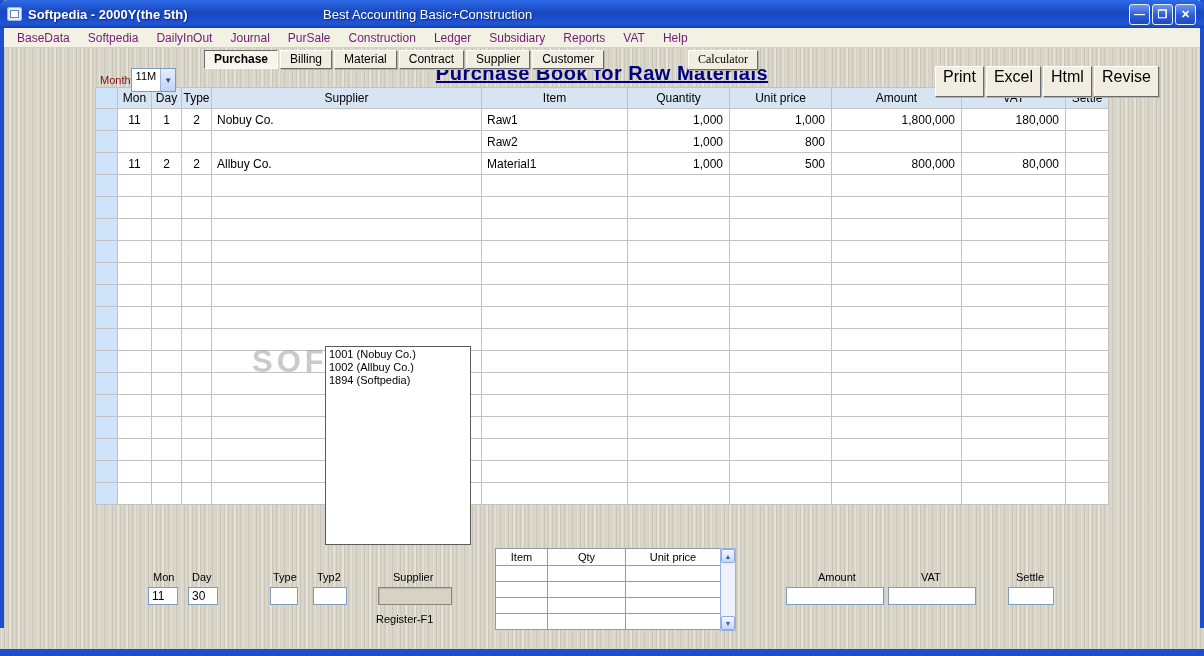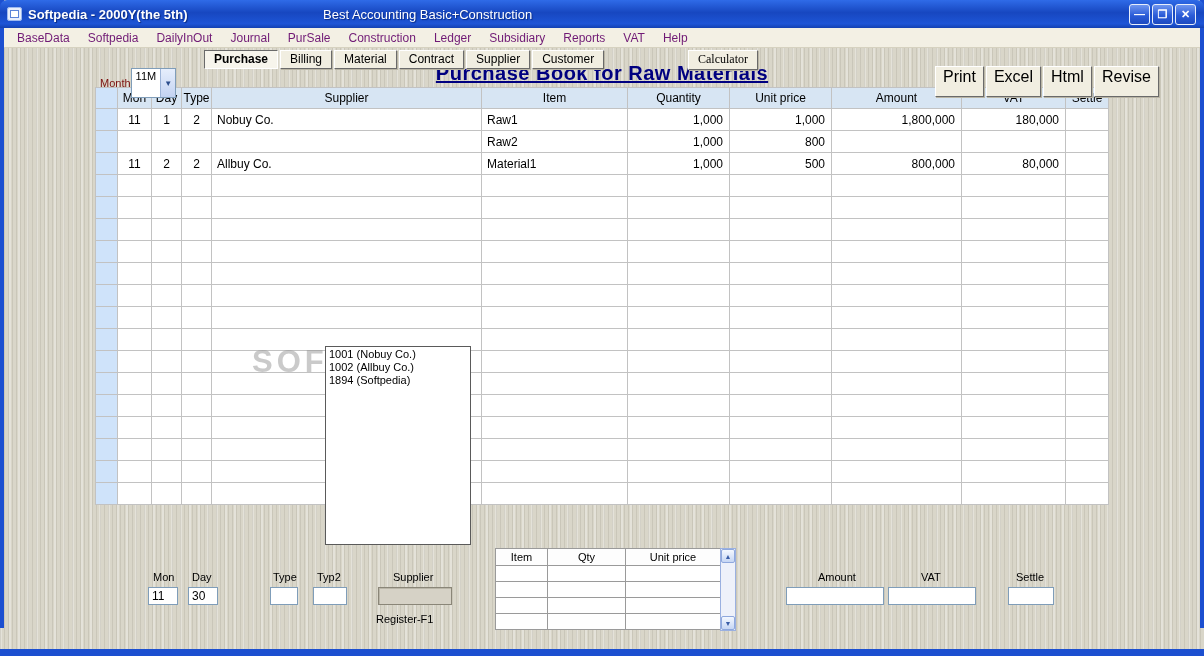--- a/index.html
+++ b/index.html
@@ -60,21 +60,21 @@
   }
   .tab.active {
     border-color:#6a6a6a #ffffff #ffffff #6a6a6a; background:#f7f5ec;
     box-shadow:none; font-weight:bold;
   }
   .calc-btn { left:688px; top:50px; z-index:10;font-family:Liberation Serif, serif; }
 
   .month-group { left:100px; top:68px; display:flex; align-items:center; z-index:10; }
   .month-label { color:#7b1010; font-size:11px; }
   .combo {
-    display:flex; align-items:stretch; border:1px solid #7f9db9; background:#fff; height:30px;
+    display:flex; align-items:stretch; border:1px solid #7f9db9; background:#fff; height:24px;
   }
   .combo .val { font-size:11px; padding:1px 4px 0; min-width:26px; }
   .combo .arrow {
     width:15px; background:linear-gradient(180deg,#e6eefc,#c3d3f2);
     border-left:1px solid #9db4d8; font-size:8px; color:#2b4d8c;
     display:flex; align-items:center; justify-content:center;
   }
 
   .page-title {
     left:0; top:62px; width:1204px; text-align:center;

